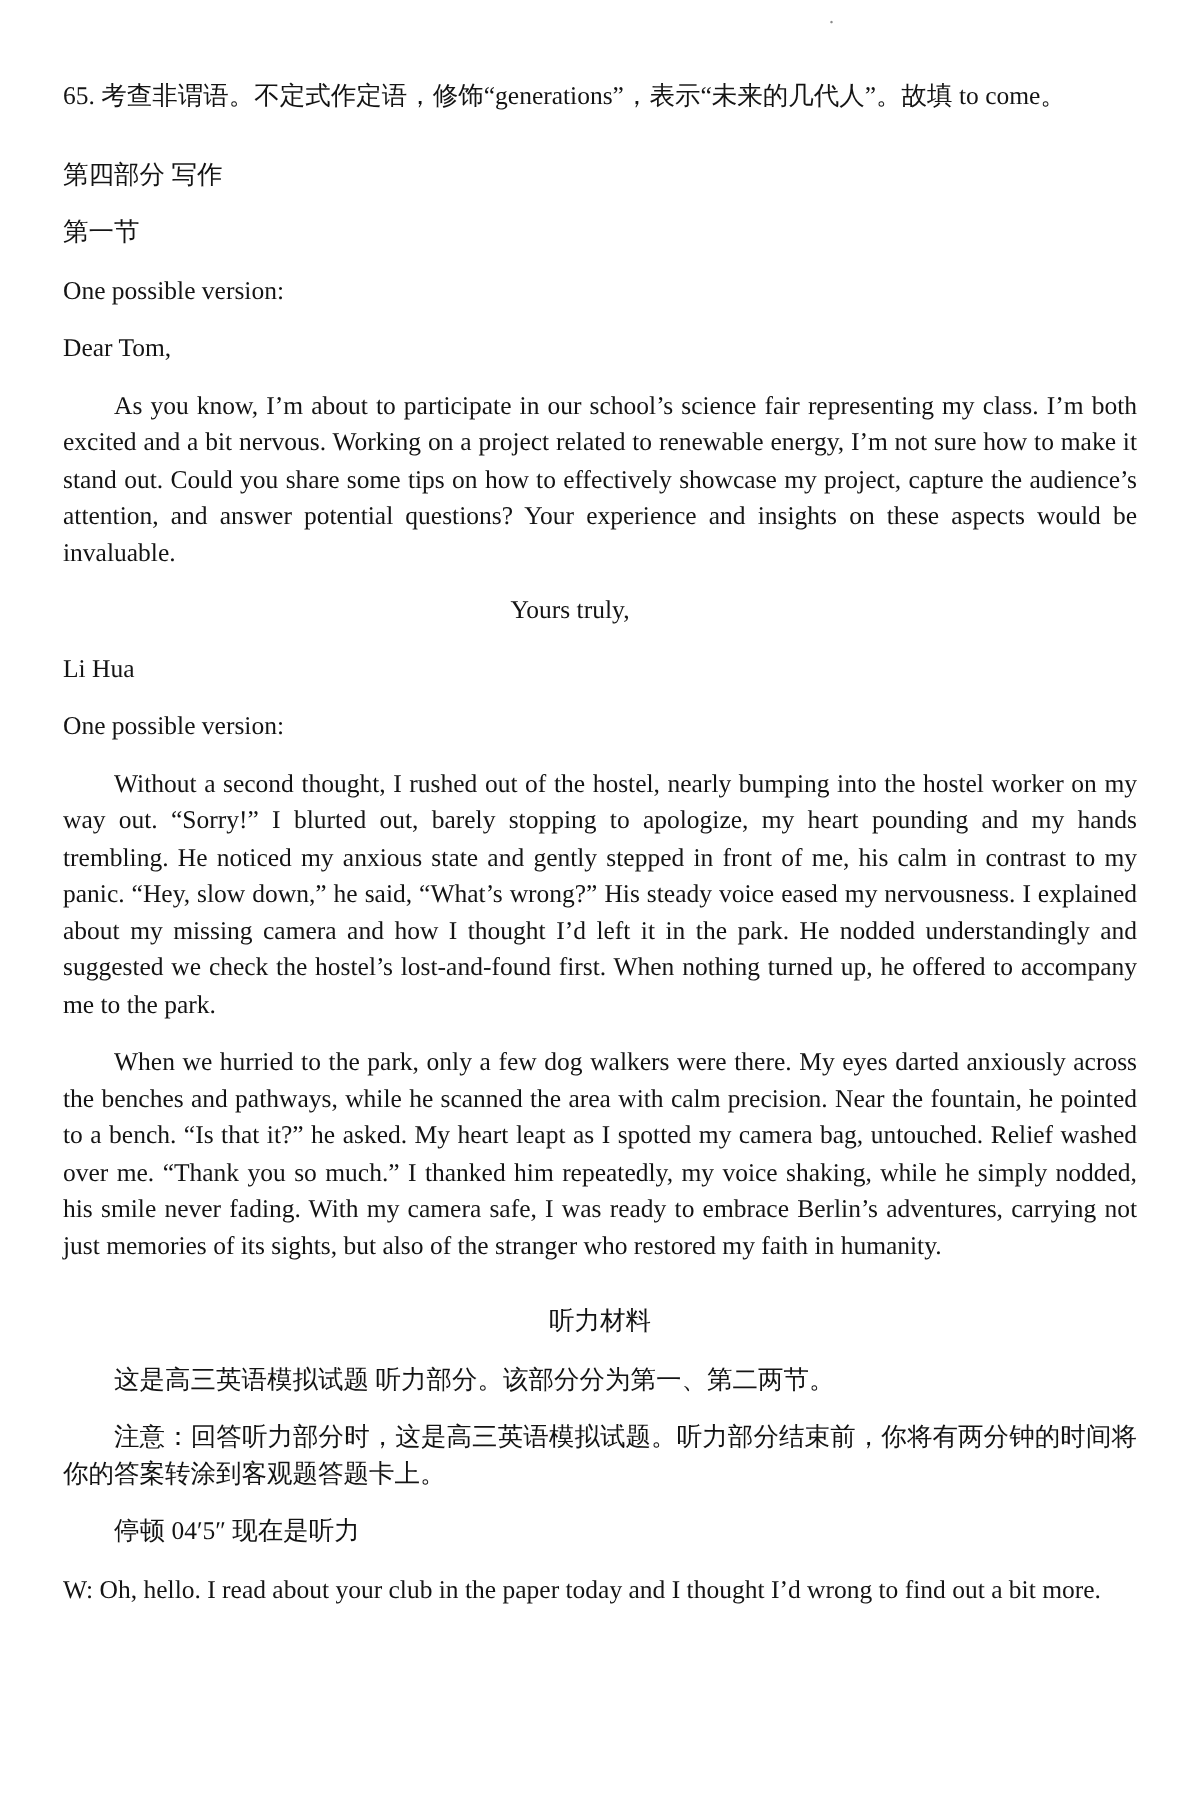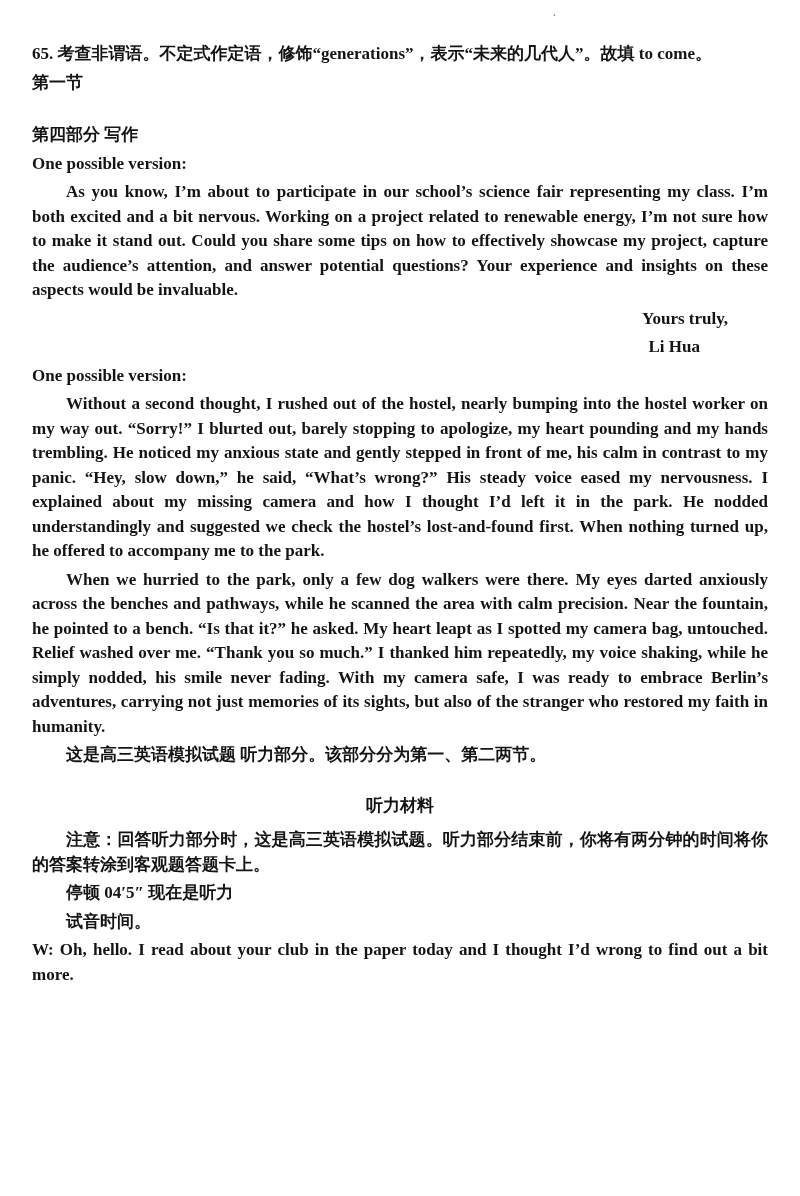--- a/index.html
+++ b/index.html
@@ -14,42 +14,41 @@
     box-sizing: border-box;
     padding: 38px 28px 0 28px;
     background: #ffffff;
     font-family: "Liberation Serif", "DejaVu Serif", serif;
     font-size: 17px;
     line-height: 24.5px;
     color: #141414;
     overflow: hidden;
   }
   .p {
-    margin: 4px;
-    font-weight: bold;
+    margin: 14px;
   }
   .just {
     text-align: justify;
     text-justify: inter-word;
   }
   .ind {
     text-indent: 2em;
   }
   .gap-part {
     margin-top: 28px;
   }
   .gap-sec2 {
     margin-top: 20px;
   }
   .closing {
-    text-align: right;
+    text-align: center;
     padding-right: 40px;
   }
   .signature {
-    text-align: right;
+    text-align: left;
     padding-right: 68px;
   }
   .listening-title {
     text-align: center;
     margin-top: 26px;
     margin-bottom: 10px;
   }
   .stray-dot {
     position: absolute;
     top: 4px;
@@ -60,36 +59,36 @@
 </style>
 </head>
 <body>
 
 <div class="page">
 
   <span class="stray-dot">·</span>
 
   <p class="p just">65. 考查非谓语。不定式作定语，修饰“generations”，表示“未来的几代人”。故填 to come。</p>
 
+  <p class="p gap-part">第四部分  写作</p>
   <p class="p">第一节</p>
-  <p class="p gap-part">第四部分  写作</p>
   <p class="p">One possible version:</p>
+  <p class="p">Dear Tom,</p>
 
   <p class="p just ind">As you know, I’m about to participate in our school’s science fair representing my class. I’m both excited and a bit nervous. Working on a project related to renewable energy, I’m not sure how to make it stand out. Could you share some tips on how to effectively showcase my project, capture the audience’s attention, and answer potential questions? Your experience and insights on these aspects would be invaluable.</p>
 
   <p class="p closing">Yours truly,</p>
   <p class="p signature">Li Hua</p>
 
   <p class="p">One possible version:</p>
 
   <p class="p just ind">Without a second thought, I rushed out of the hostel, nearly bumping into the hostel worker on my way out. “Sorry!” I blurted out, barely stopping to apologize, my heart pounding and my hands trembling. He noticed my anxious state and gently stepped in front of me, his calm in contrast to my panic. “Hey, slow down,” he said, “What’s wrong?” His steady voice eased my nervousness. I explained about my missing camera and how I thought I’d left it in the park. He nodded understandingly and suggested we check the hostel’s lost-and-found first. When nothing turned up, he offered to accompany me to the park.</p>
   <p class="p just ind">When we hurried to the park, only a few dog walkers were there. My eyes darted anxiously across the benches and pathways, while he scanned the area with calm precision. Near the fountain, he pointed to a bench. “Is that it?” he asked. My heart leapt as I spotted my camera bag, untouched. Relief washed over me. “Thank you so much.” I thanked him repeatedly, my voice shaking, while he simply nodded, his smile never fading. With my camera safe, I was ready to embrace Berlin’s adventures, carrying not just memories of its sights, but also of the stranger who restored my faith in humanity.</p>
 
+  <p class="p listening-title">听力材料</p>
+
   <p class="p just ind">这是高三英语模拟试题  听力部分。该部分分为第一、第二两节。</p>
-
-  <p class="p listening-title">听力材料</p>
   <p class="p just ind">注意：回答听力部分时，这是高三英语模拟试题。听力部分结束前，你将有两分钟的时间将你的答案转涂到客观题答题卡上。</p>
   <p class="p ind">停顿 04′5″ 现在是听力</p>
-  <p class="p ind">试音时间。</p>
 
   <p class="p just">W: Oh, hello. I read about your club in the paper today and I thought I’d wrong to find out a bit more.</p>
 
 </div>
 
 </body></html>

